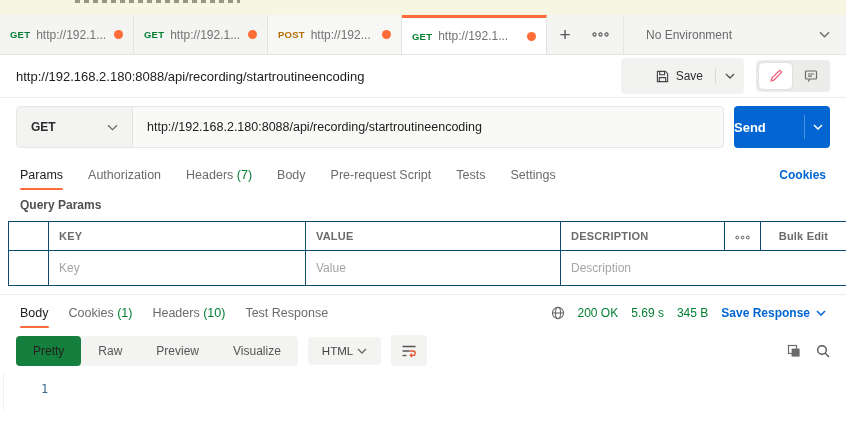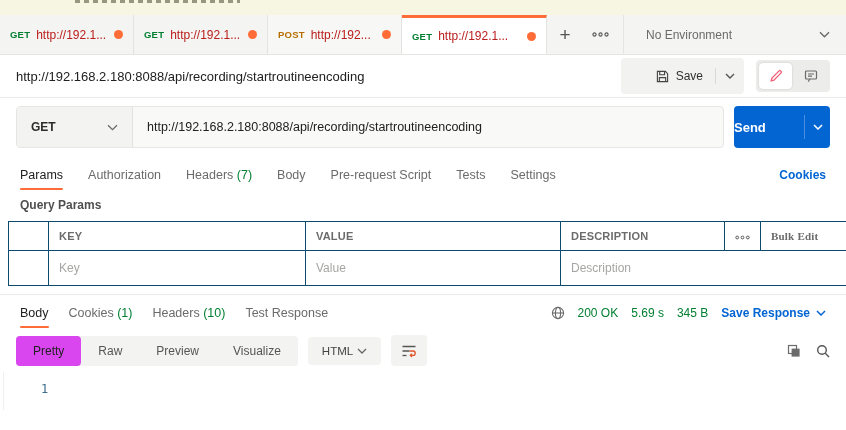--- a/index.html
+++ b/index.html
@@ -12,21 +12,21 @@
             background:repeating-linear-gradient(90deg,#4a4a30 0 5px, transparent 5px 9px); }
 
   
   .tabbar { height:40px; background:#f4f4f2; display:flex; align-items:stretch; border-bottom:1px solid #e5e5e3; }
   .tab { width:134px; flex:none; display:flex; align-items:center; gap:6px; padding:0 10px;
          border-right:1px solid #e3e3e1; cursor:pointer; background:#f4f4f2; position:relative; }
   .tab.t3 { background:#f7f7f5; }
   .tab.active { background:#fff; border-top:3px solid #ff6c37; width:145px; }
   .tab .method { font-size:9.5px; font-weight:700; letter-spacing:.2px; flex:none; }
   .m-get { color:#007f31; } .m-post { color:#b76e00; }
-  .tab .turl { font-size:12px; color:#b91c1c; white-space:nowrap; overflow:hidden; }
+  .tab .turl { font-size:12px; color:#737373; white-space:nowrap; overflow:hidden; }
   .dot { width:9px; height:9px; border-radius:50%; background:#ff6c37; margin-left:auto; flex:none; }
   .plusbtn { width:36px; display:flex; align-items:center; justify-content:center; font-size:19px; color:#555; cursor:pointer; }
   .morebtn { width:34px; display:flex; align-items:center; justify-content:center; cursor:pointer; color:#555; }
   .envarea { flex:1; margin-left:6px; border-left:1px solid #e5e5e3; display:flex; align-items:center; padding:0 16px 0 22px; cursor:pointer; }
   .envlabel { color:#6b6b6b; font-size:12px; }
   .envchev { margin-left:auto; color:#6b6b6b; display:flex; }
 
   
   .titlerow { height:43px; background:#fff; border-bottom:1px solid #ececea; display:flex; align-items:center; padding:0 16px; }
   .reqtitle { font-size:13px; color:#212121; white-space:nowrap; }
@@ -62,36 +62,36 @@
 
   .qplabel { padding:5px 20px 9px; font-size:12px; font-weight:700; color:#4f4f4f; }
 
   
   .ptable { width:838px; margin-left:8px; border-collapse:collapse; table-layout:fixed; }
   .ptable td { border:1px solid #0c4a6e; }
   .ptable tr.head td { height:29px; padding:0 10px; font-size:11px; font-weight:700; color:#6b6b6b; letter-spacing:.2px; }
   .ptable tr.prow td { height:35px; padding:0 10px; }
   .col-check { width:40px; } .col-key { width:257px; } .col-val { width:255px; } .col-desc { width:164px; }
   .col-more { width:36px; text-align:center; } .col-bulk { width:86px; }
-  .bulkedit { font-size:11.5px; font-weight:700; color:#212121; text-align:left; cursor:pointer;font-family:Liberation Serif, serif; }
+  .bulkedit { font-size:11.5px; font-weight:700; color:#212121; text-align:center; cursor:pointer; }
   .cellinput { width:100%; border:none; outline:none; background:transparent; font-size:12px; color:#212121; font-family:"Liberation Sans",sans-serif; }
   .cellinput::placeholder { color:#a5a5a3; }
   .moreicon { display:inline-flex; vertical-align:middle; color:#555; cursor:pointer; }
 
   
   .resptabs { display:flex; align-items:center; gap:20px; padding:0 20px; height:37px; border-top:1px solid #ececea; margin-top:8px; }
   .respmeta { margin-left:auto; display:flex; align-items:center; gap:13px; }
   .globe { color:#6b6b6b; display:flex; cursor:pointer; }
   .stat { font-size:12px; color:#007f31; }
   .saveresp { display:flex; align-items:center; gap:6px; color:#0265d2; font-size:12px; font-weight:700; cursor:pointer; }
 
   .resptoolbar { display:flex; align-items:center; gap:10px; padding:4px 16px 6px; }
   .segmented { display:flex; background:#f3f3f1; border-radius:4px; }
   .seg { padding:8px 17px; font-size:12px; color:#555; border-radius:4px; cursor:pointer; }
-  .seg.active { background:#d946ef; color:#212121; }
+  .seg.active { background:#15803d; color:#212121; }
   .fmtbtn { display:flex; align-items:center; gap:4px; background:#f3f3f1; border:none; border-radius:4px; padding:8px 14px;
             font-size:11.5px; color:#444; cursor:pointer; }
   .fmtbtn .chev { color:#666; display:flex; }
   .wrapbtn { background:#f3f3f1; border:none; border-radius:4px; width:36px; height:31px; display:flex; align-items:center; justify-content:center; cursor:pointer; }
   .toolicons { margin-left:auto; display:flex; align-items:center; gap:15px; color:#555; }
   .toolicons > span { display:flex; cursor:pointer; }
 
   .respbody { position:relative; height:60px; background:#fff; }
   .linenum { position:absolute; left:41px; top:10px; font-family:"DejaVu Sans Mono", monospace; font-size:12px; color:#3d6c8e; }
   .gutterline { position:absolute; left:3px; top:0; bottom:22px; width:1px; background:#f0f0ee; }

